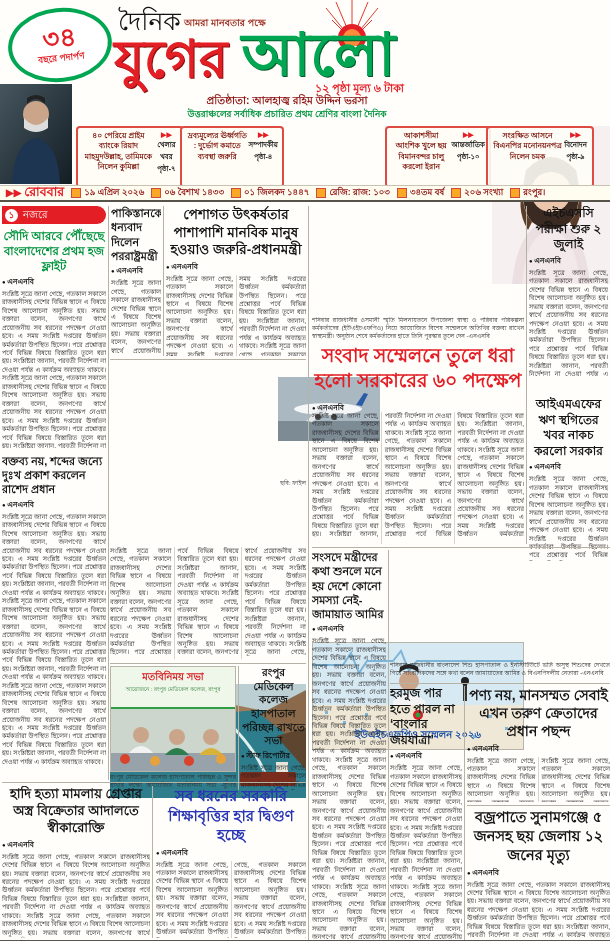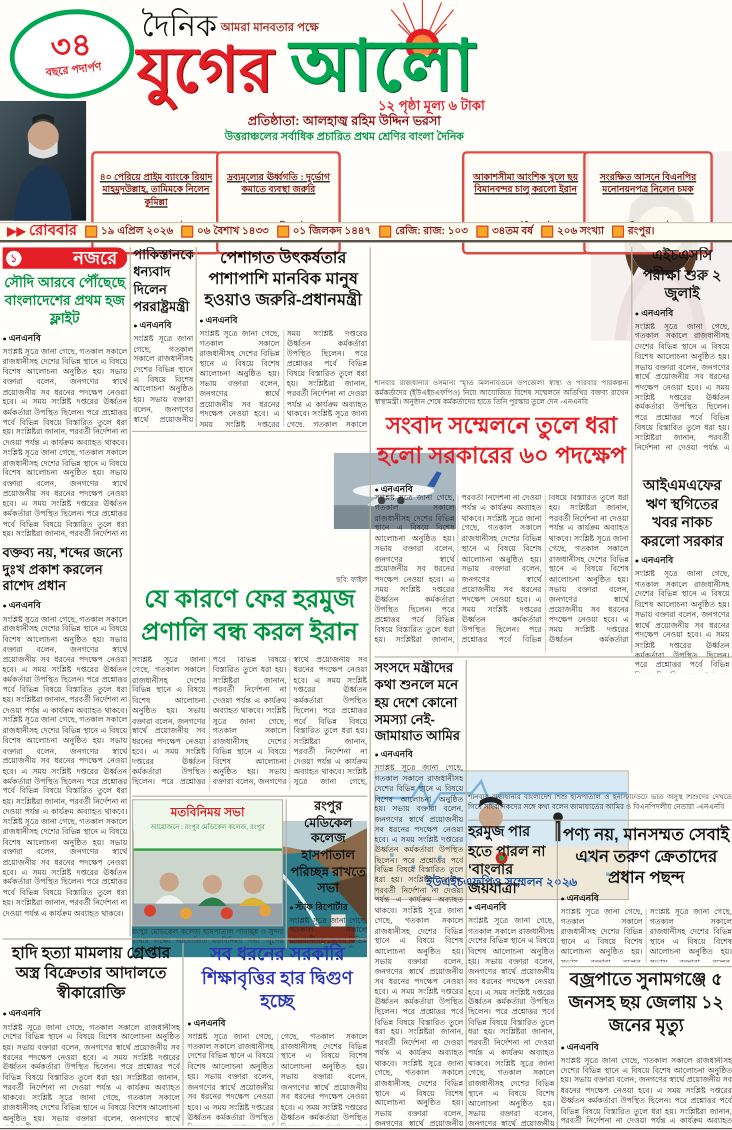--- a/index.html
+++ b/index.html
@@ -23,38 +23,38 @@
   .credit{font-size:6px;color:#444;text-align:right;}
   
   .badge{border:4px solid #00a651;border-radius:50%;transform:rotate(-6deg);
          display:flex;flex-direction:column;align-items:center;justify-content:center;background:#fff;}
   .badge .num{color:#e31e25;font-size:26px;font-weight:bold;line-height:1;}
   .badge .lab{color:#e31e25;font-size:9px;font-weight:bold;}
   .title-line{display:flex;align-items:flex-end;gap:14px;}
   .tw1{color:#e31e25;font-size:52px;font-weight:bold;line-height:1;text-shadow:1px 1px 0 #8a0d0d;}
   .tw2{color:#00a651;font-size:59px;font-weight:bold;line-height:1;text-shadow:1px 1px 0 #045c2a;}
   
-  .tcard{border:2px solid #dd4b43;border-radius:4px;background:#fffdf6;padding:15px 4px;
-         display:flex;flex-direction:column;justify-content:space-between;overflow:hidden;text-decoration:underline;}
+  .tcard{border:2px solid #dd4b43;border-radius:4px;background:#fffdf6;padding:3px 4px;
+         display:flex;justify-content:space-between;overflow:hidden;}
   .ttitle{font-size:7.6px;font-weight:bold;color:#7a1208;text-align:center;line-height:1.35;}
   .tref{font-size:7px;font-weight:bold;color:#111;text-align:center;}
   .tref::before{content:"▶▶ ";color:#e31e25;}
   
   .datebar{display:flex;align-items:center;gap:7px;background:#fffdf0;
            border-top:1px solid #c9c2b2;border-bottom:2px solid #57524a;padding:0 6px;box-sizing:border-box;}
   .dayword{color:#e31e25;font-size:12.5px;font-weight:bold;}
   .dayword::before{content:"▶▶ ";font-size:10px;}
   .ditem{font-size:8.6px;font-weight:bold;color:#8e1313;display:flex;align-items:center;}
   .ditem::before{content:"";width:8px;height:8px;background:#f9a825;border:1px solid #d04a3e;
                  display:inline-block;margin-right:3px;}
   
   .ntab{display:flex;align-items:center;background:#e31e25;border-radius:0 10px 10px 0;height:18px;padding:0 6px 0 3px;}
   .ntab .circ{width:13px;height:13px;border-radius:50%;background:#fff;color:#e31e25;font-size:9px;
               font-weight:bold;display:flex;align-items:center;justify-content:center;margin-right:5px;}
-  .ntab .nlabel{color:#fff;font-size:15px;font-weight:bold;margin-left:38px;}
+  .ntab .nlabel{color:#fff;font-size:10px;font-weight:normal;}
   .photo{overflow:hidden;position:relative;}
 </style>
 </head>
 <body>
 
 <div id="page">
 
   <div class="abs badge" style="left:8px;top:8px;width:96px;height:66px;">
     <div class="num">৩৪</div>
     <div class="lab">বছরে পদার্পণ</div>
@@ -192,21 +192,20 @@
       <path d="M20 60 q40 10 80 2" stroke="#e8f4f4" stroke-width="2" fill="none"></path>
       <path d="M120 40 q30 30 40 62" stroke="#dff0f0" stroke-width="3" fill="none"></path>
       <rect x="130" y="88" width="56" height="14" rx="2" fill="#7a2d1c"></rect>
       <rect x="166" y="78" width="12" height="10" fill="#e8e4da"></rect>
       <rect x="10" y="66" width="18" height="6" rx="2" fill="#d8dcd8"></rect>
       <circle cx="60" cy="40" r="2" fill="#eee"></circle>
         <circle cx="90" cy="36" r="2" fill="#eee"></circle>
     </svg>
   </div>
   <div class="abs credit" style="left:200px;top:478px;width:106px;">ছবি: ফাইল</div>
-  <h2 class="abs hl green center" style="left:110px;top:487px;width:196px;font-size:20.5px;">যে কারণে ফের হরমুজ প্রণালি বন্ধ করল ইরান</h2>
   <div class="abs body cols3" style="left:110px;top:547px;width:196px;height:112px;">সংশ্লিষ্ট সূত্রে জানা গেছে, গতকাল সকালে রাজধানীসহ দেশের বিভিন্ন স্থানে এ বিষয়ে বিশেষ আলোচনা অনুষ্ঠিত হয়। সভায় বক্তারা বলেন, জনগণের স্বার্থে প্রয়োজনীয় সব ধরনের পদক্ষেপ নেওয়া হবে। এ সময় সংশ্লিষ্ট দপ্তরের ঊর্ধ্বতন কর্মকর্তারা উপস্থিত ছিলেন। পরে প্রশ্নোত্তর পর্বে বিভিন্ন বিষয়ে বিস্তারিত তুলে ধরা হয়। সংশ্লিষ্টরা জানান, পরবর্তী নির্দেশনা না দেওয়া পর্যন্ত এ কার্যক্রম অব্যাহত থাকবে। সংশ্লিষ্ট সূত্রে জানা গেছে, গতকাল সকালে রাজধানীসহ দেশের বিভিন্ন স্থানে এ বিষয়ে বিশেষ আলোচনা অনুষ্ঠিত হয়। সভায় বক্তারা বলেন, জনগণের স্বার্থে প্রয়োজনীয় সব ধরনের পদক্ষেপ নেওয়া হবে। এ সময় সংশ্লিষ্ট দপ্তরের ঊর্ধ্বতন কর্মকর্তারা উপস্থিত ছিলেন। পরে প্রশ্নোত্তর পর্বে বিভিন্ন বিষয়ে বিস্তারিত তুলে ধরা হয়। সংশ্লিষ্টরা জানান, পরবর্তী নির্দেশনা না দেওয়া পর্যন্ত এ কার্যক্রম অব্যাহত থাকবে। সংশ্লিষ্ট সূত্রে জানা গেছে, গতকাল সকালে রাজধানীসহ দেশের বিভিন্ন স্থানে এ বিষয়ে বিশেষ আলোচনা অনুষ্ঠিত হয়। সভায় বক্তারা বলেন, জনগণের স্বার্থে প্রয়োজনীয় সব ধরনের পদক্ষেপ নেওয়া হবে। এ সময় সংশ্লিষ্ট দপ্তরের ঊর্ধ্বতন কর্মকর্তারা উপস্থিত ছিলেন। পরে প্রশ্নোত্তর পর্বে বিভিন্ন বিষয়ে বিস্তারিত তুলে ধরা হয়। সংশ্লিষ্টরা জানান, পরবর্তী নির্দেশনা না দেওয়া পর্যন্ত এ কার্যক্রম অব্যাহত থাকবে।</div>
 
   <div class="abs" style="left:110px;top:666px;width:126px;height:124px;">
     <div class="photo" style="width:126px;height:106px;border:1px solid #b9b4a8;box-sizing:border-box;">
       <div style="background:#eef7ea;border-bottom:2px solid #2f9e44;height:38px;text-align:center;padding-top:2px;">
         <div style="font-size:10px;font-weight:bold;color:#d81f26;">মতবিনিময় সভা</div>
         <div style="font-size:5.5px;color:#2f7d33;">আয়োজনে : রংপুর মেডিকেল কলেজ, রংপুর</div>
       </div>
       <svg width="124" height="64">
         <rect width="124" height="64" fill="#cdd6cd"></rect>

